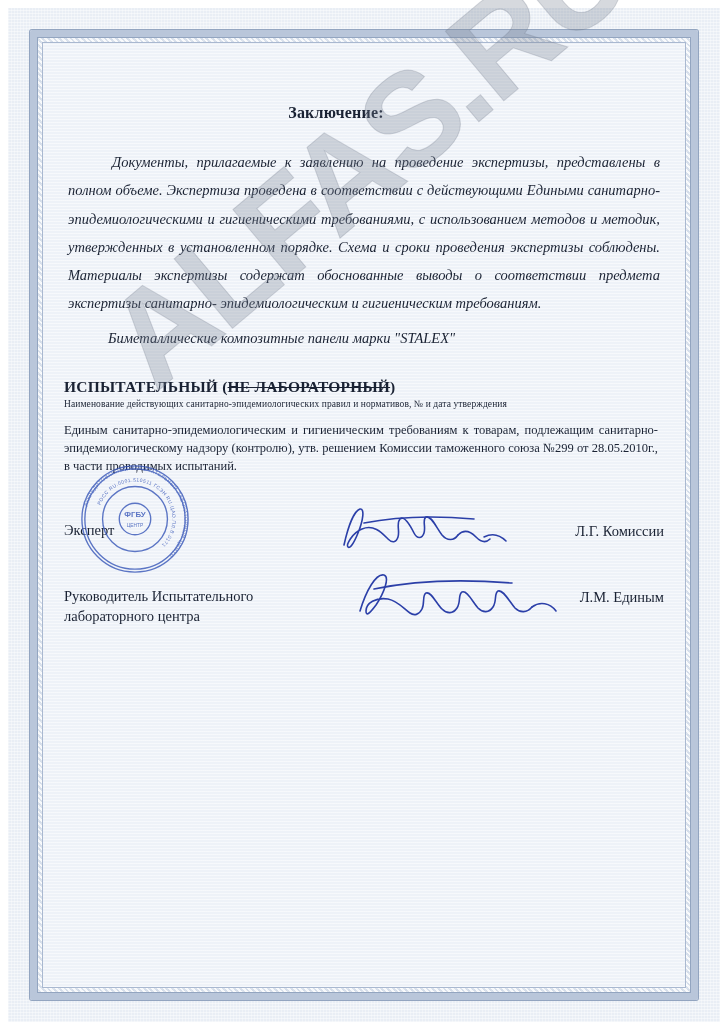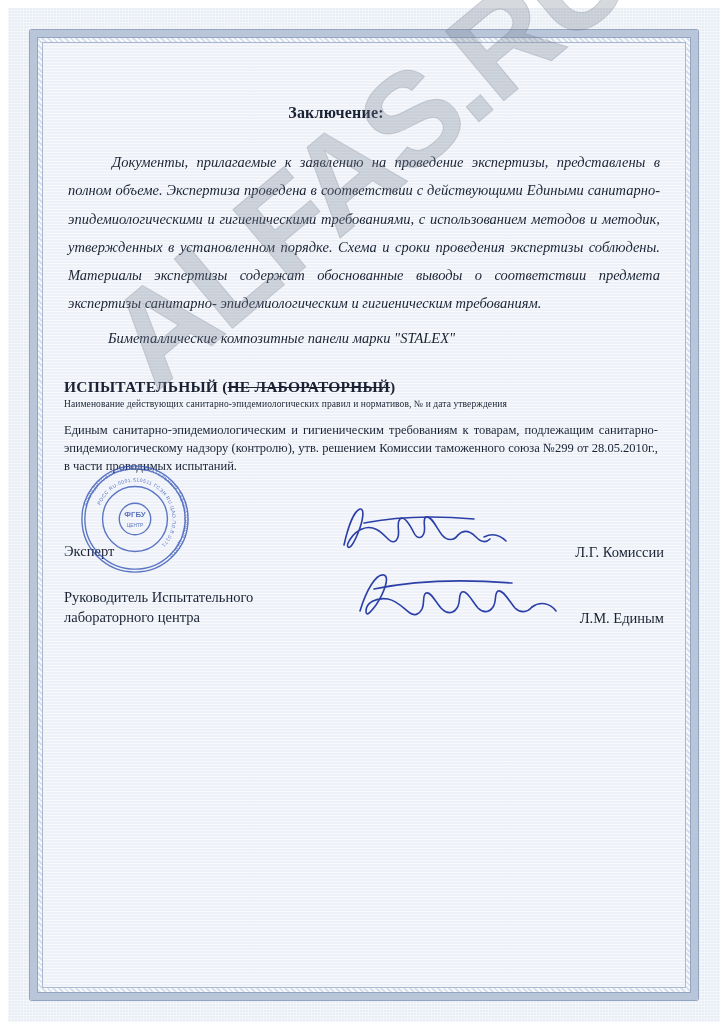--- a/index.html
+++ b/index.html
@@ -128,21 +128,21 @@
   }
 
   .sign-block {
     margin-top: 46px;
     position: relative;
   }
   .sign-row {
     position: relative;
     display: flex;
     justify-content: space-between;
-    align-items: flex-end;
+    align-items: flex-start;
     font-size: 14.5px;
     min-height: 40px;
   }
   .sign-row.second {
     margin-top: 26px;
   }
   .sign-role {
     white-space: pre-line;
     line-height: 1.35;
   }

